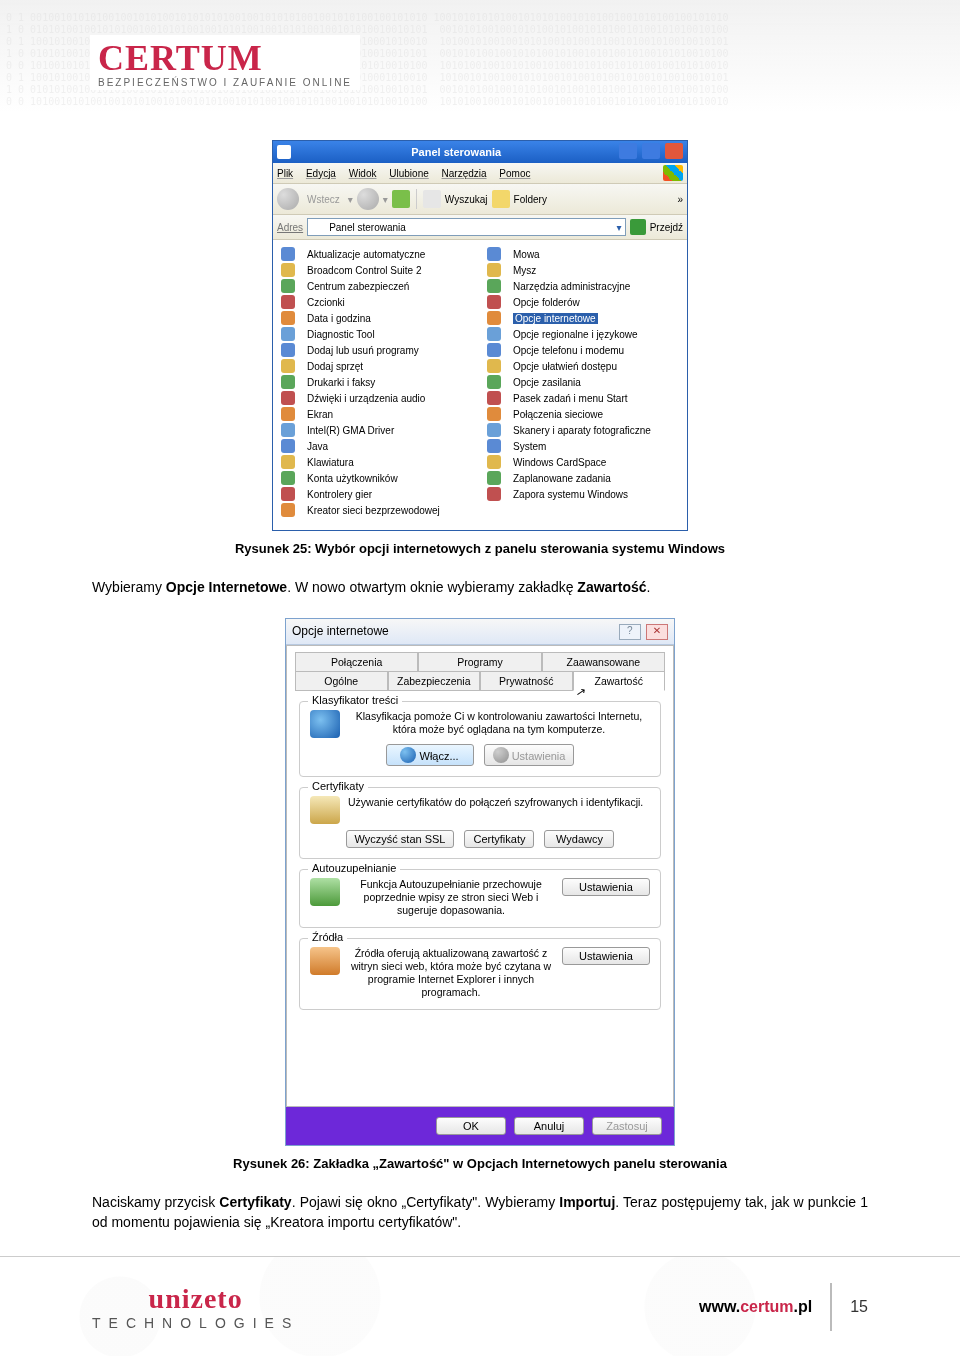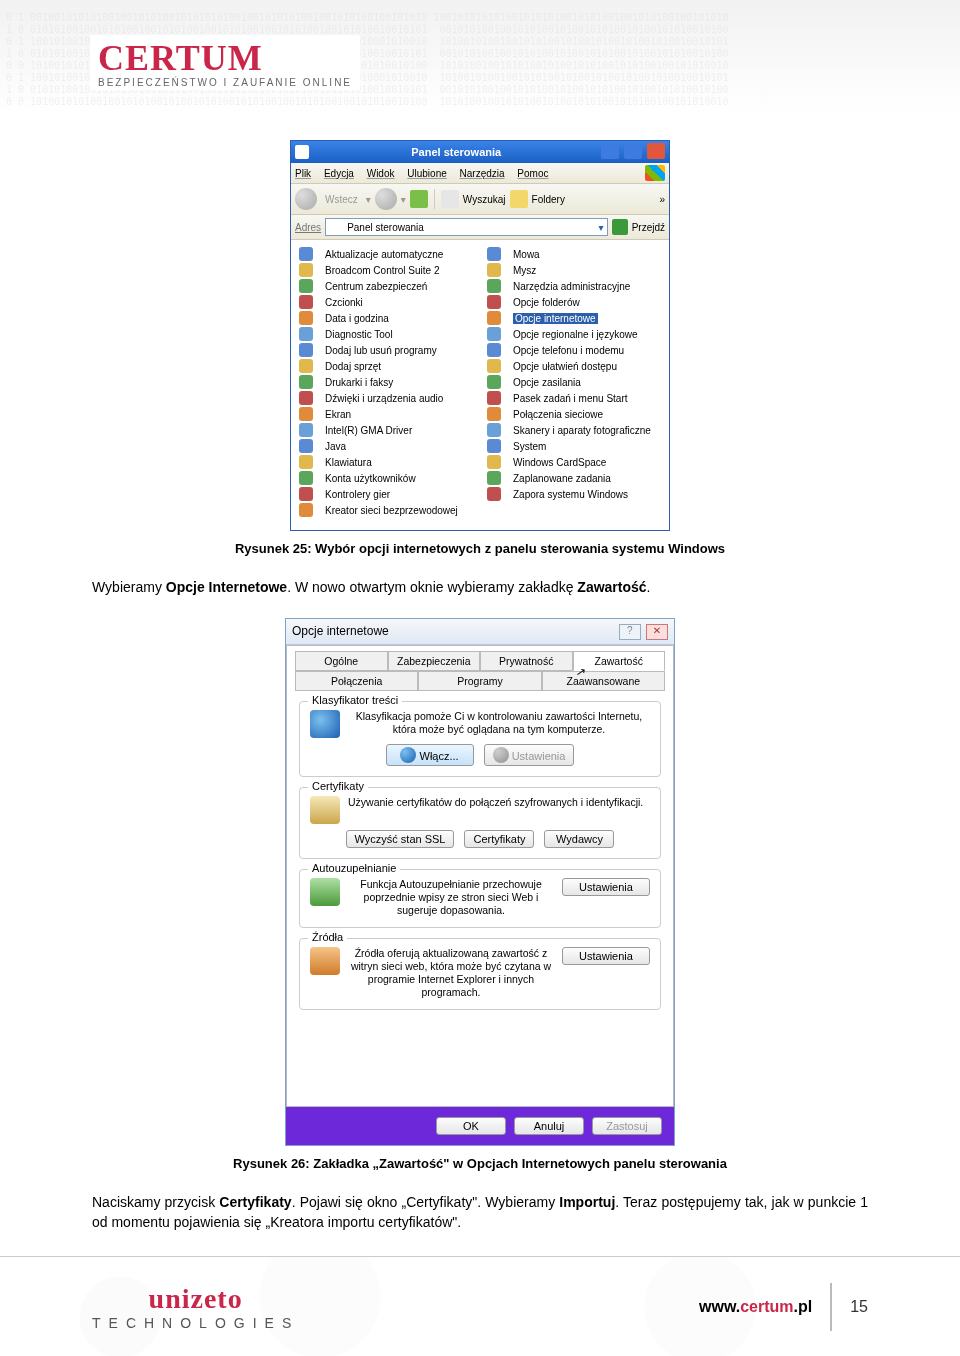--- a/index.html
+++ b/index.html
@@ -63,21 +63,21 @@
   .para {
     font-size: 14px;
     line-height: 1.4;
     text-align: justify;
     margin-bottom: 20px;
   }
   .para .b { font-weight: bold; }
 
   
   .win {
-    width: 380px;
+    width: 416px;
     margin: 0 auto;
     border: 1px solid #2b5fab;
     background: #fff;
     font-size: 10px;
     font-family: Tahoma, Arial, sans-serif;
     color: #000;
   }
   .titlebar {
     display:flex; align-items:center;
     background: linear-gradient(#3a83e8,#1b5fc4);
@@ -417,30 +417,30 @@
   <div class="fig">
     <div class="dlg">
       <div class="dlgtitle">
         <span>Opcje internetowe</span>
         <span class="clbtns">
           <span class="hbtn">?</span>
           <span>✕</span>
         </span>
       </div>
       <div style="padding:6px 8px 0;background:#fff;border:1px solid #bbb;border-bottom:none">
+        <div class="tabs">
+          <div class="tab">Połączenia</div>
+          <div class="tab">Programy</div>
+          <div class="tab">Zaawansowane</div>
+        </div>
         <div class="tabs row2">
           <div class="tab">Ogólne</div>
           <div class="tab">Zabezpieczenia</div>
           <div class="tab">Prywatność</div>
           <div class="tab act cursor">Zawartość</div>
-        </div>
-        <div class="tabs">
-          <div class="tab">Połączenia</div>
-          <div class="tab">Programy</div>
-          <div class="tab">Zaawansowane</div>
         </div>
       </div>
       <div class="dlgbody">
         <div class="grp">
           <span class="glabel">Klasyfikator treści</span>
           <div class="row">
             <div class="gi globe"></div>
             <div class="gtxt">Klasyfikacja pomoże Ci w kontrolowaniu zawartości Internetu, która może być oglądana na tym komputerze.</div>
           </div>
           <div class="btnrow">

